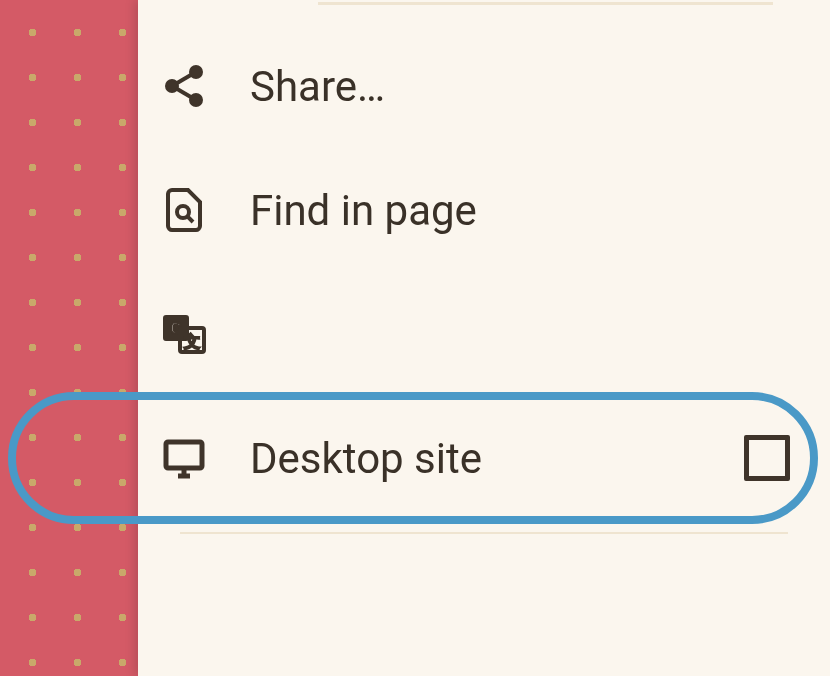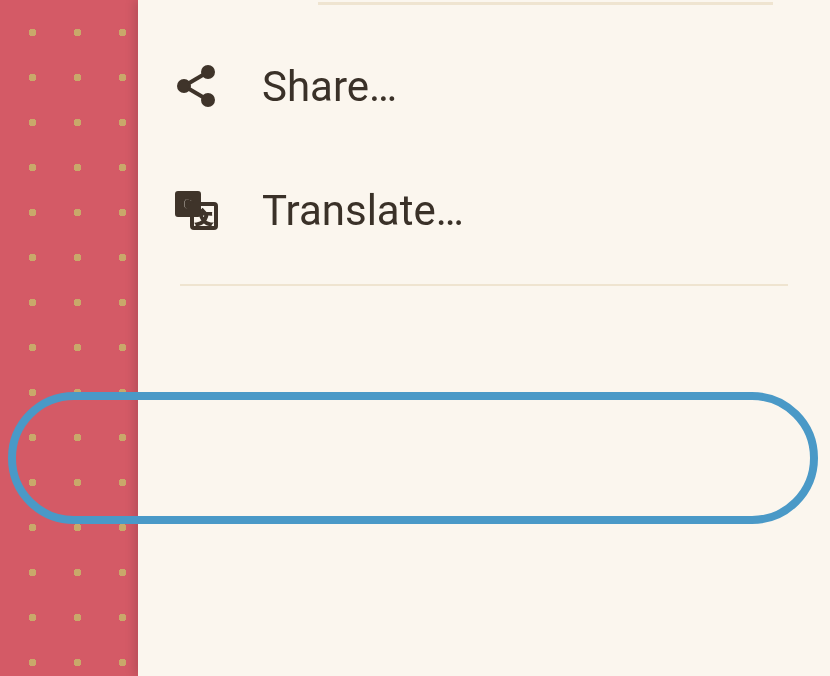--- a/index.html
+++ b/index.html
@@ -36,21 +36,21 @@
     background: #efe4d0;
     margin: 0 42px;
   }
   .menu {
     padding-top: 4px;
   }
   .menu-item {
     display: flex;
     align-items: center;
     height: 124px;
-    padding-left: 30px;
+    padding-left: 18px;
     padding-right: 40px;
     cursor: pointer;
   }
   .icon-slot {
     width: 56px;
     display: flex;
     align-items: center;
     justify-content: center;
     flex: 0 0 56px;
   }
@@ -110,34 +110,54 @@
           <circle cx="18" cy="5" r="3"></circle>
           <circle cx="6" cy="12" r="3"></circle>
           <circle cx="18" cy="19" r="3"></circle>
           <line x1="8.6" y1="10.5" x2="15.4" y2="6.5" stroke-width="2"></line>
           <line x1="8.6" y1="13.5" x2="15.4" y2="17.5" stroke-width="2"></line>
         </svg>
       </span>
       <span class="item-label">Share…</span>
     </div>
 
+    <div class="menu-item">
+      <span class="icon-slot">
+        <svg viewBox="0 0 24 24">
+          <path fill="none" stroke-width="2" d="M14 2 H6 C5 2 4 3 4 4 V20 C4 21 5 22 6 22 H18 C19 22 20 21 20 20 V8 Z"></path>
+          <circle cx="11.5" cy="13" r="3" fill="none" stroke-width="2"></circle>
+          <line x1="13.7" y1="15.2" x2="16.5" y2="18" stroke-width="2"></line>
+        </svg>
+      </span>
+      <span class="item-label">Find in page</span>
+    </div>
 
     <div class="menu-item">
       <span class="icon-slot">
         <svg viewBox="0 0 24 24">
           <rect x="2" y="3" width="12" height="12" rx="1" fill="#3f342a"></rect>
           <text x="8" y="12" text-anchor="middle" font-size="8" fill="#fbf6ee" font-weight="bold">G</text>
           <rect x="10" y="9" width="12" height="12" rx="1" fill="none" stroke-width="2"></rect>
           <text x="16" y="18.5" text-anchor="middle" font-size="8" fill="#3f342a" font-weight="bold">文</text>
         </svg>
       </span>
-      <span class="item-label">Translate…</span>
     </div>
 
 
+    <div class="menu-item">
+      <span class="icon-slot">
+        <svg viewBox="0 0 24 24">
+          <rect x="3" y="4" width="18" height="13" rx="1" fill="none" stroke-width="2.5"></rect>
+          <line x1="9" y1="21" x2="15" y2="21" stroke-width="2.5"></line>
+          <line x1="12" y1="17" x2="12" y2="21" stroke-width="2.5"></line>
+        </svg>
+      </span>
+      <span class="item-label">Desktop site</span>
+      <span class="checkbox"></span>
+    </div>
 
   </div>
 
   <div class="bottom-divider-holder">
     <div class="divider" style="margin-top:8px;"></div>
   </div>
 
 </div>
 
 </body></html>

